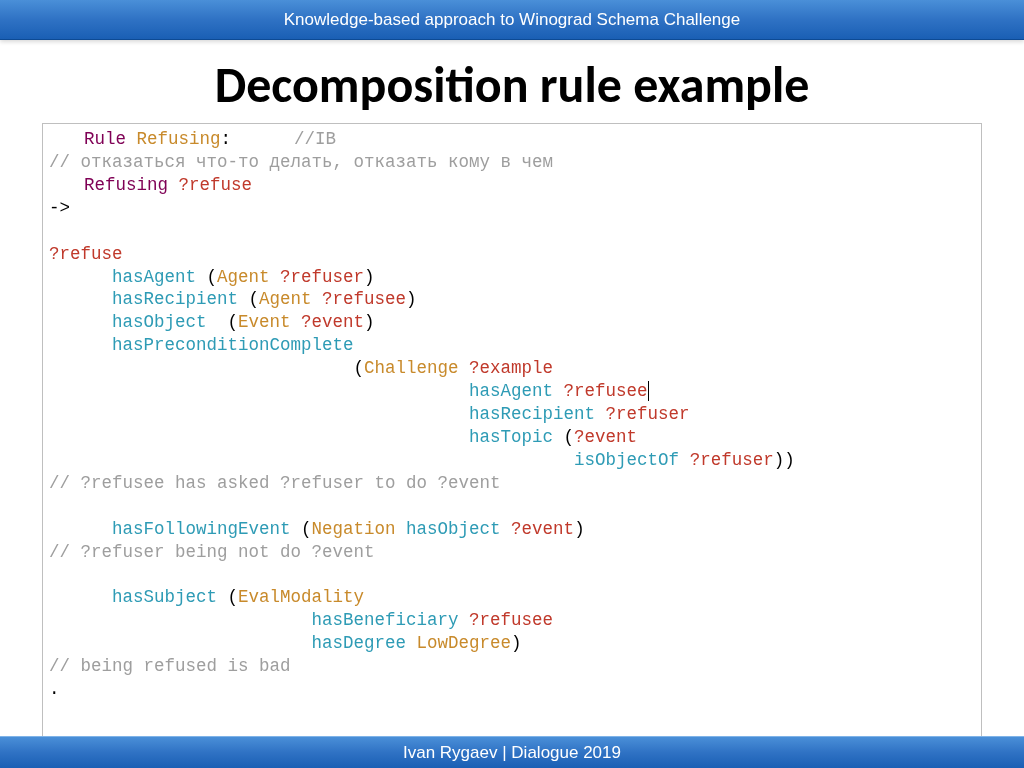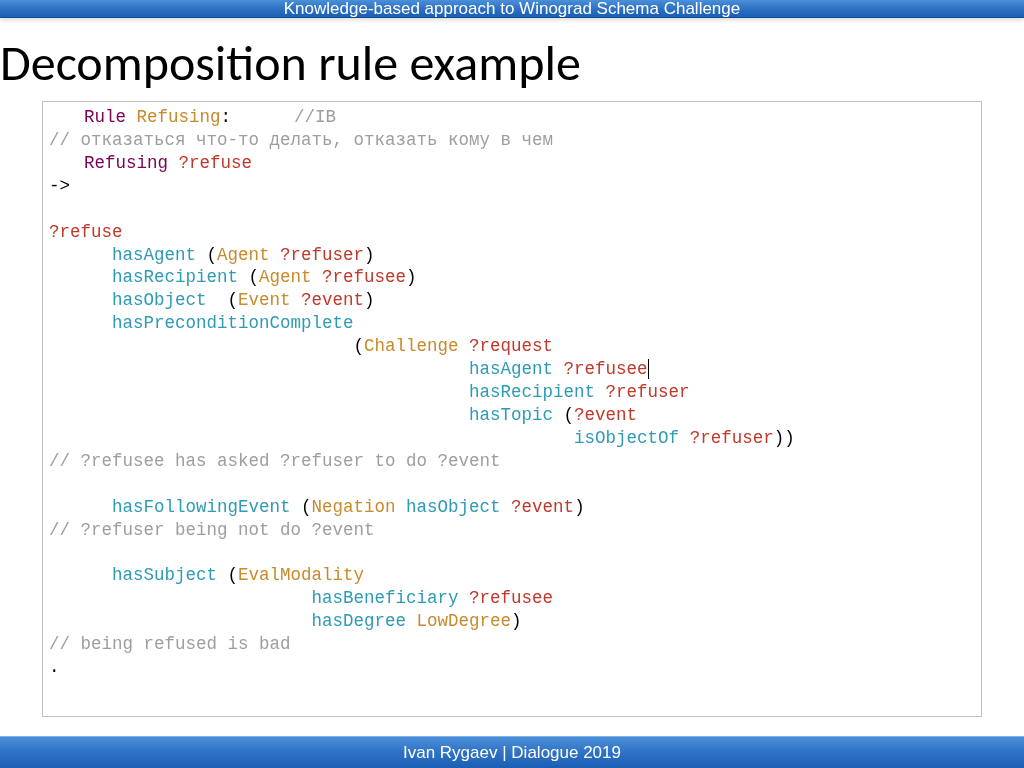--- a/index.html
+++ b/index.html
@@ -5,33 +5,34 @@
   * { margin: 0; padding: 0; box-sizing: border-box; }
   body {
     width: 1024px;
     height: 768px;
     font-family: "Segoe UI", Arial, sans-serif;
     background: #fff;
     overflow: hidden;
     position: relative;
   }
   .header-bar {
-    height: 18px;
+    height: 40px;
     background: linear-gradient(to bottom, #4a8fd8 0%, #2f72c4 50%, #1a5fb4 100%);
     color: #fff;
     font-size: 17px;
     display: flex;
     align-items: center;
     justify-content: center;
     border-bottom: 1px solid #0d4a94;
     box-shadow: 0 2px 4px rgba(0,0,0,0.15);
   }
   .slide-title {
     font-size: 50px;
-    font-weight: 400;
+    font-weight: 700;
+    text-align: center;
     color: #000;
     padding: 14px 0 8px 0;
     font-family: Calibri, "Segoe UI", Arial, sans-serif;
   }
   .code-box {
     margin: 0 42px;
     border: 1px solid #bfbfbf;
     background: #fff;
     padding: 4px 6px 10px 6px;
     height: 616px;
@@ -79,21 +80,21 @@
 <pre><span class="tk-kw">Rule </span><span class="tk-name">Refusing</span><span class="tk-punc">:      </span><span class="tk-comm">//IB</span>
 <span class="tk-comm">// отказаться что-то делать, отказать кому в чем</span>
 <span class="tk-kw">Refusing </span><span class="tk-var">?refuse</span>
 <span class="tk-punc">-&gt;</span>
 <span></span>
 <span class="tk-var">?refuse</span>
 <span>      </span><span class="tk-prop">hasAgent </span><span class="tk-punc">(</span><span class="tk-name">Agent </span><span class="tk-var">?refuser</span><span class="tk-punc">)</span>
 <span>      </span><span class="tk-prop">hasRecipient </span><span class="tk-punc">(</span><span class="tk-name">Agent </span><span class="tk-var">?refusee</span><span class="tk-punc">)</span>
 <span>      </span><span class="tk-prop">hasObject  </span><span class="tk-punc">(</span><span class="tk-name">Event </span><span class="tk-var">?event</span><span class="tk-punc">)</span>
 <span>      </span><span class="tk-prop">hasPreconditionComplete</span>
-<span>                             </span><span class="tk-punc">(</span><span class="tk-name">Challenge </span><span class="tk-var">?request</span>
+<span>                             </span><span class="tk-punc">(</span><span class="tk-name">Challenge </span><span class="tk-var">?example</span>
 <span>                                        </span><span class="tk-prop">hasAgent </span><span class="tk-var cursor">?refusee</span>
 <span>                                        </span><span class="tk-prop">hasRecipient </span><span class="tk-var">?refuser</span>
 <span>                                        </span><span class="tk-prop">hasTopic </span><span class="tk-punc">(</span><span class="tk-var">?event</span>
 <span>                                                  </span><span class="tk-prop">isObjectOf </span><span class="tk-var">?refuser</span><span class="tk-punc">))</span>
 <span class="tk-comm">// ?refusee has asked ?refuser to do ?event</span>
 <span></span>
 <span>      </span><span class="tk-prop">hasFollowingEvent </span><span class="tk-punc">(</span><span class="tk-name">Negation </span><span class="tk-prop">hasObject </span><span class="tk-var">?event</span><span class="tk-punc">)</span>
 <span class="tk-comm">// ?refuser being not do ?event</span>
 <span></span>
 <span>      </span><span class="tk-prop">hasSubject </span><span class="tk-punc">(</span><span class="tk-name">EvalModality</span>

